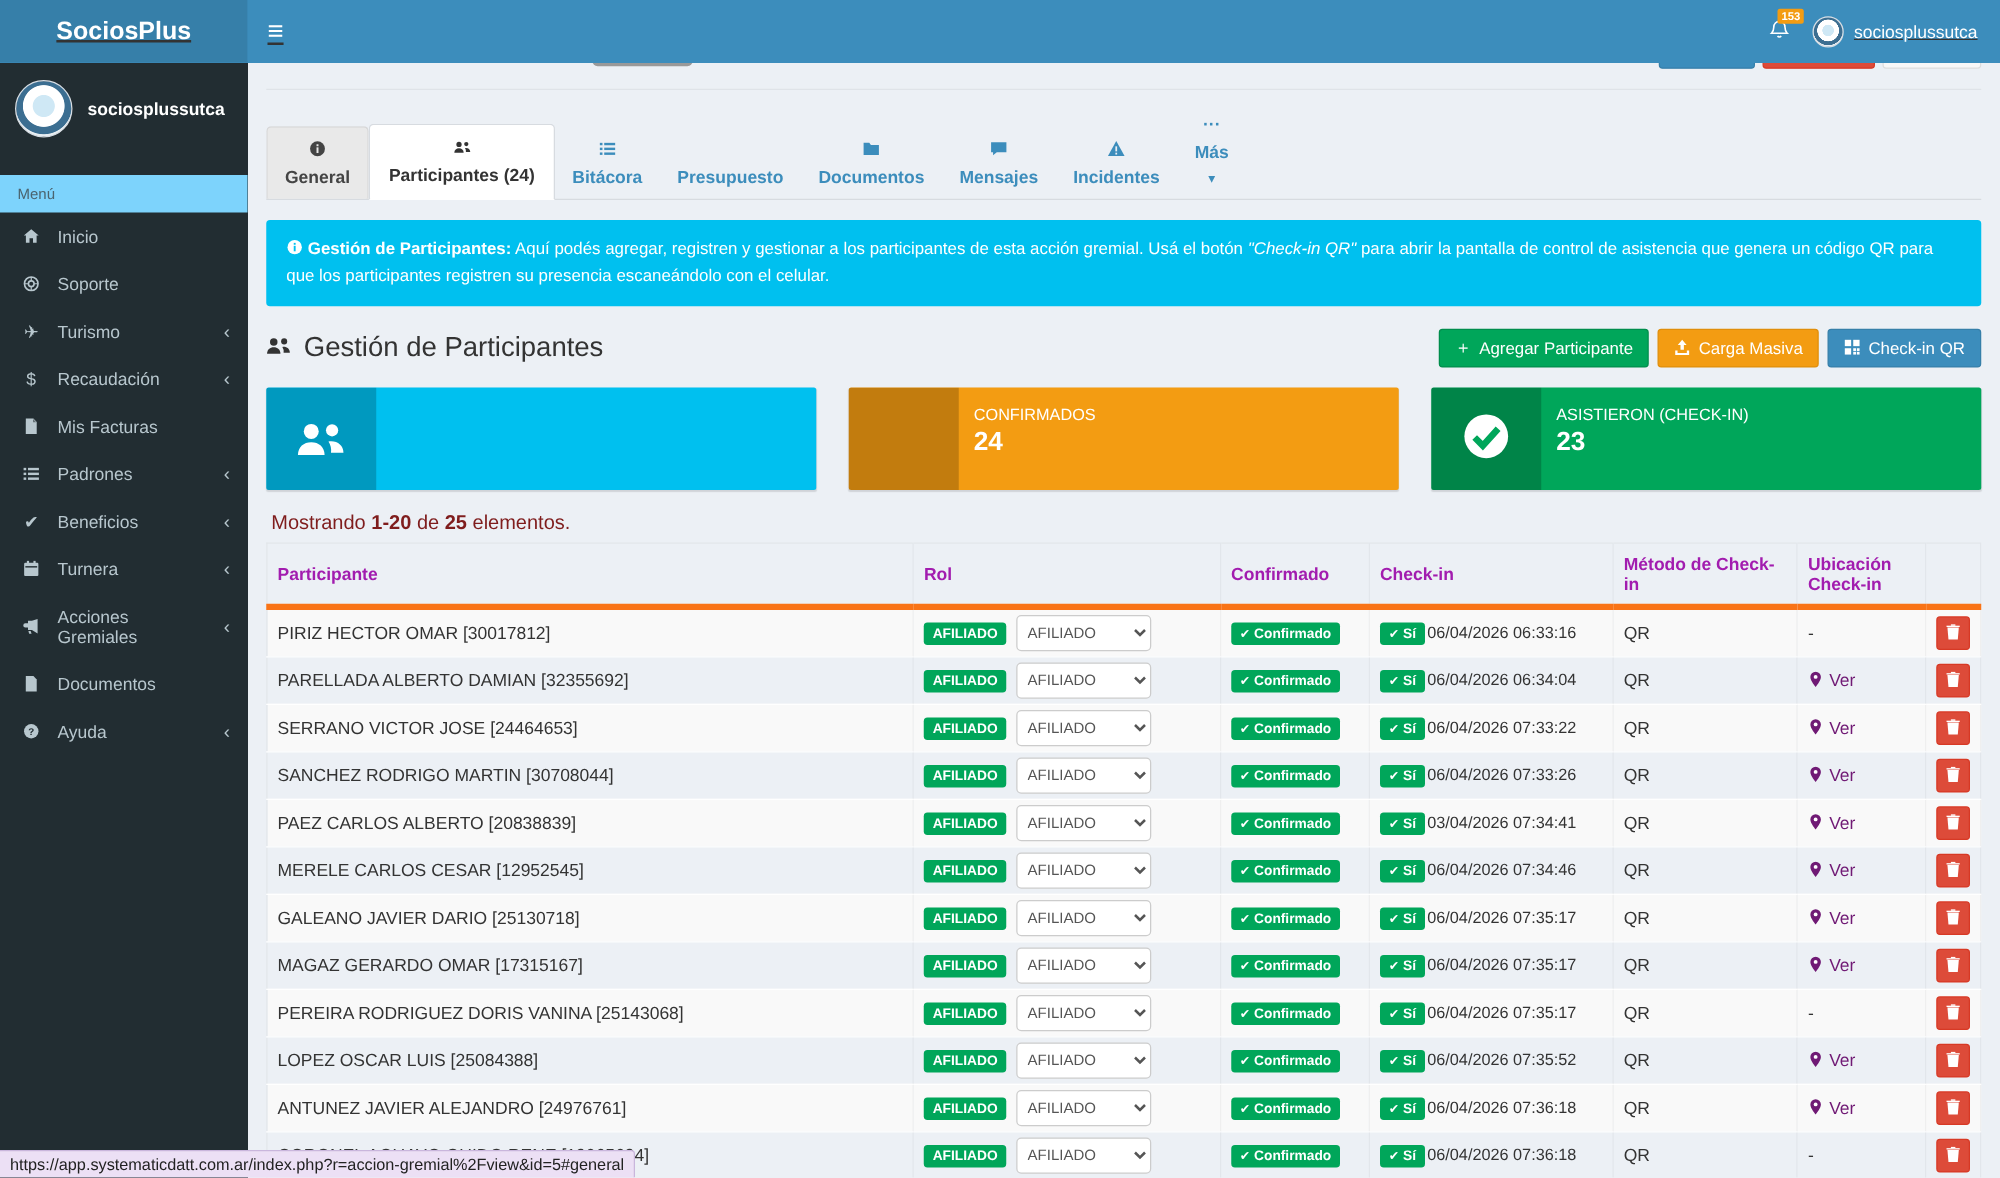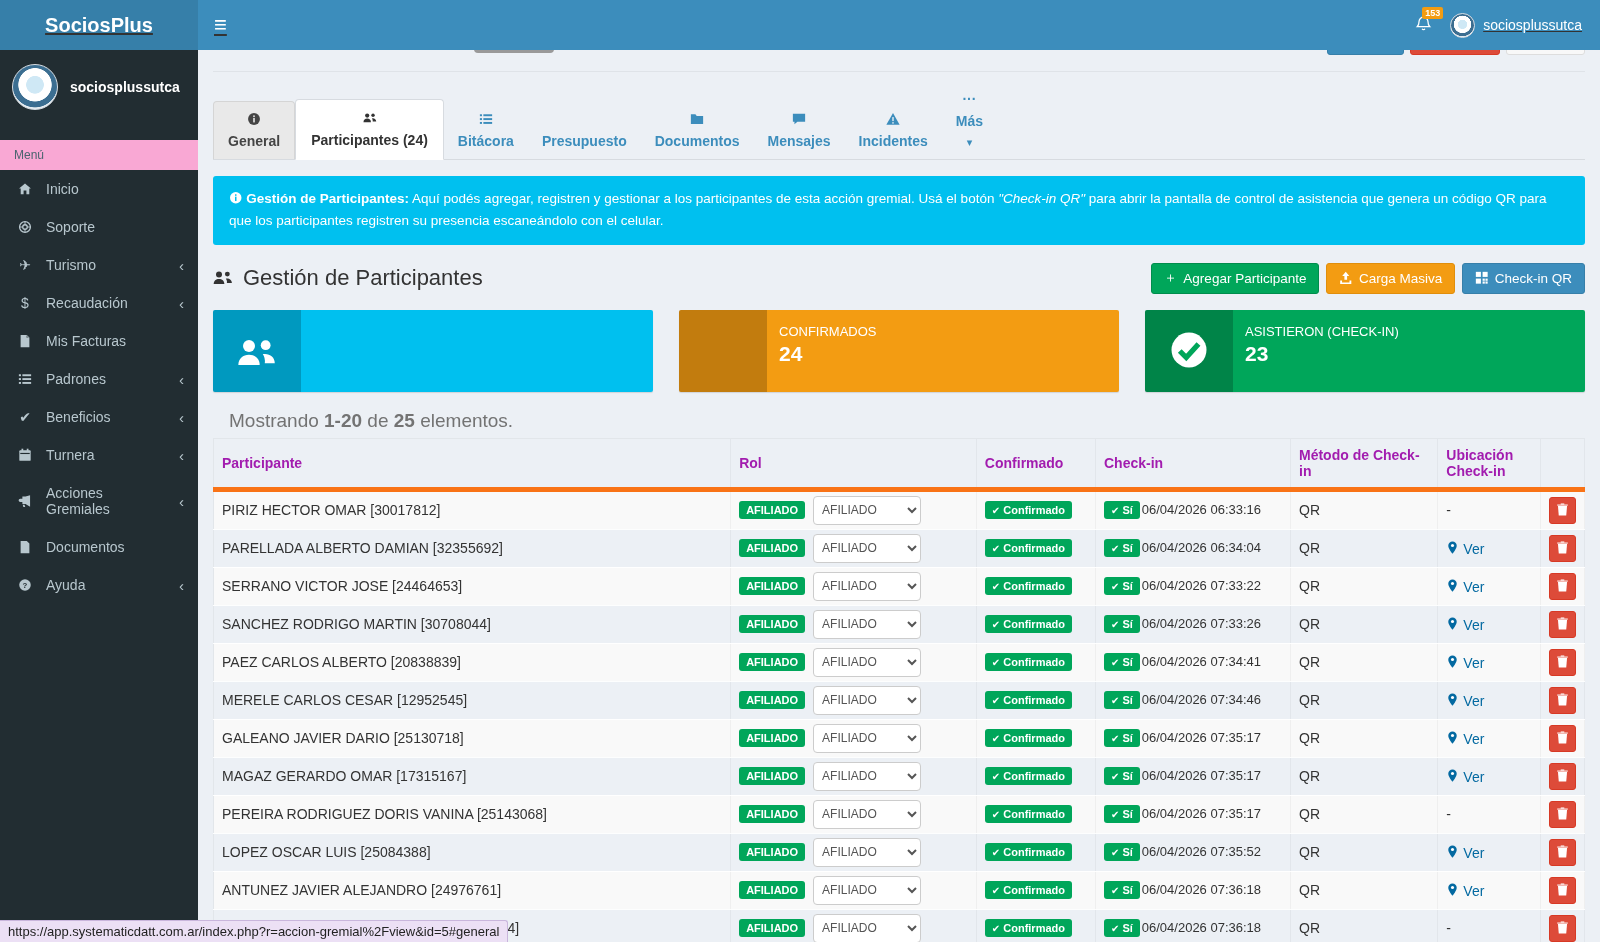--- a/index.html
+++ b/index.html
@@ -19,21 +19,21 @@
   .notif-badge { position:absolute; top:-8px; right:-11px; background:#f39c12; color:#fff; font-size:9px; font-weight:bold; padding:1px 3px; border-radius:2px; }
   .user-menu { display:flex; align-items:center; gap:8px; color:#fff; font-size:14px; cursor:pointer; }
   .avatar, .org-logo { display:inline-block; border-radius:50%; background:radial-gradient(circle at 50% 45%, #cfe8f5 0 26%, #fff 28% 50%, #3c6e91 52% 68%, #e8eef2 70%); border:1px solid #d8dee4; }
   .avatar { width:25px; height:25px; }
 
   
   .sidebar { position:fixed; top:50px; left:0; bottom:0; width:198px; background:#222d32; z-index:40; }
   .user-panel { display:flex; align-items:center; gap:12px; padding:14px 12px 30px 12px; }
   .org-logo { width:46px; height:46px; flex:0 0 46px; }
   .org-name { color:#fff; font-weight:bold; font-size:14px; }
-  .menu-header { background:#f9a8d4; color:#4b646f; font-size:12px; padding:8px 14px; }
+  .menu-header { background:#7dd3fc; color:#4b646f; font-size:12px; padding:8px 14px; }
   .menu { list-style:none; }
   .menu li a { display:flex; align-items:center; gap:10px; padding:11px 14px; color:#b8c7ce; font-size:14px; text-decoration:none; cursor:pointer; }
   .menu .mi-icon { width:22px; text-align:center; font-size:14px; flex:0 0 22px; }
   .menu .arrow { margin-left:auto; font-size:15px; color:#b8c7ce; }
 
   
   .content { margin-left:198px; padding:12px 15px 0 15px; }
   .content-header { display:flex; align-items:center; justify-content:space-between; padding:14px 0 16px 0; border-bottom:1px solid #dfe3e8; }
   .page-title { font-size:24px; font-weight:normal; color:#333; display:flex; align-items:center; gap:12px; }
   .status-badge { background:#999; color:#fff; font-size:14px; font-weight:bold; padding:4px 10px; border-radius:4px; }
@@ -66,33 +66,33 @@
 
   
   .stats { margin-top:16px; display:flex; gap:26px; }
   .info-box { flex:1; height:82px; border-radius:2px; display:flex; color:#fff; box-shadow:0 1px 1px rgba(0,0,0,0.12); overflow:hidden; }
   .ibox-icon { width:88px; background:rgba(0,0,0,0.2); display:flex; align-items:center; justify-content:center; font-size:40px; flex:0 0 88px; }
   .ibox-content { padding:10px 12px; display:flex; flex-direction:column; justify-content:flex-start; }
   .ibox-label { font-size:13px; margin-top:4px; }
   .ibox-number { font-size:21px; font-weight:bold; margin-top:3px; min-height:25px; }
 
   
-  .summary { margin:18px 0 6px 16px; font-size:19px; color:#737373; }
+  .summary { margin:18px 0 6px 4px; font-size:16px; color:#7f1d1d; }
   table.grid { width:100%; border-collapse:collapse; border-top:1px solid #e2e6ea; border-left:1px solid #e2e6ea; border-right:1px solid #e2e6ea; }
   table.grid th { text-align:left; font-size:14px; color:#a21caf; padding:8px 8px; border-bottom:5px solid #f97316; border-right:1px solid rgba(0,0,0,0.04); }
   table.grid td { padding:4px 8px; font-size:14px; color:#333; border-right:1px solid rgba(0,0,0,0.04); border-bottom:1px solid rgba(255,255,255,0.9); vertical-align:middle; }
   table.grid tbody tr:nth-child(odd)  { background:#f9f9f9; }
   table.grid tbody tr:nth-child(even) { background:transparent; }
   col.c-name{width:38%} col.c-rol{width:18%} col.c-conf{width:8.7%} col.c-chk{width:14.3%} col.c-met{width:10.8%} col.c-ubi{width:7.5%} col.c-act{width:2.7%}
 
   .badge { display:inline-block; background:#00a65a; color:#fff; font-size:11px; font-weight:bold; padding:3px 7px; border-radius:3px; }
   .badge .check { font-size:10px; margin-right:3px; }
   .role-select { width:108px; height:29px; margin-left:8px; border:1px solid #ccc; border-radius:4px; font-size:12px; color:#555; background:#fff; font-family:inherit; padding:0 4px; }
   .time { font-size:13px; color:#333; margin-left:2px; }
-  .ver-link { color:#0369a1; text-decoration:none; cursor:pointer; display:inline-flex; align-items:flex-start; gap:4px; font-size:14px; }
+  .ver-link { color:#701a75; text-decoration:none; cursor:pointer; display:inline-flex; align-items:center; gap:4px; font-size:14px; }
   .ver-link .icon { font-size:13px; }
   .trash-btn { width:27px; height:27px; background:#dd4b39; border:1px solid #d73925; border-radius:3px; color:#fff; cursor:pointer; display:inline-flex; align-items:center; justify-content:center; font-size:13px; }
 
   
   .statusbar { position:fixed; left:0; bottom:0; background:#ece0f5; border:1px solid #c9b6dc; border-left:none; border-bottom:none; border-radius:0 3px 0 0; color:#222; font-size:13px; padding:3px 8px; z-index:60; max-width:620px; white-space:nowrap; }
 </style>
 </head>
 <body>
 
 <header class="navbar">
@@ -487,21 +487,21 @@
                   <path d="M1.4 3.8h11.2l-1 11.7H2.4Z"></path>
                   <rect x="0.5" y="1.9" width="13" height="1.3"></rect>
                   <rect x="4.8" y="0.6" width="4.4" height="1.4"></rect>
                 </svg></span>
             </button></td>
         </tr>
         <tr>
           <td><span>PAEZ CARLOS ALBERTO [20838839]</span></td>
           <td><span class="badge">AFILIADO</span><select class="role-select"><option>AFILIADO</option></select></td>
           <td><span class="badge"><span class="check">✔</span>Confirmado</span></td>
-          <td><span class="badge"><span class="check">✔</span>Sí</span><span class="time">06/04/2026 07:34:41</span></td>
+          <td><span class="badge"><span class="check">✔</span>Sí</span><span class="time">03/04/2026 07:34:41</span></td>
           <td><span>QR</span></td>
           <td><a class="ver-link"><span class="icon"><svg viewBox="0 0 12 16" fill="currentColor">
                   <path d="M6 .5A5.2 5.2 0 0 0 .8 5.7C.8 9.4 6 15.6 6 15.6s5.2-6.2 5.2-9.9A5.2 5.2 0 0 0 6 .5Z"></path>
                   <circle cx="6" cy="5.6" r="1.9" fill="#fff"></circle>
                 </svg></span>Ver</a></td>
           <td><button class="trash-btn">
               <span class="icon"><svg viewBox="0 0 14 16" fill="currentColor">
                   <path d="M1.4 3.8h11.2l-1 11.7H2.4Z"></path>
                   <rect x="0.5" y="1.9" width="13" height="1.3"></rect>
                   <rect x="4.8" y="0.6" width="4.4" height="1.4"></rect>

